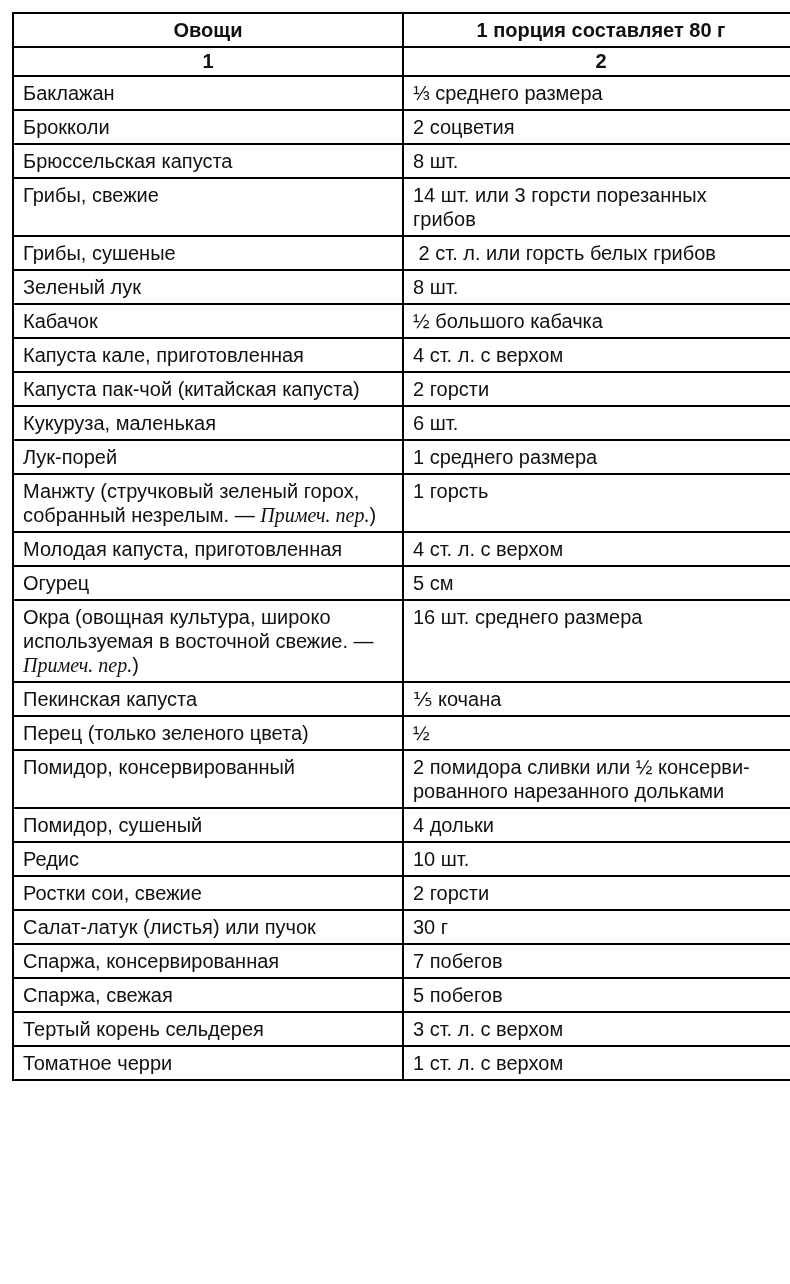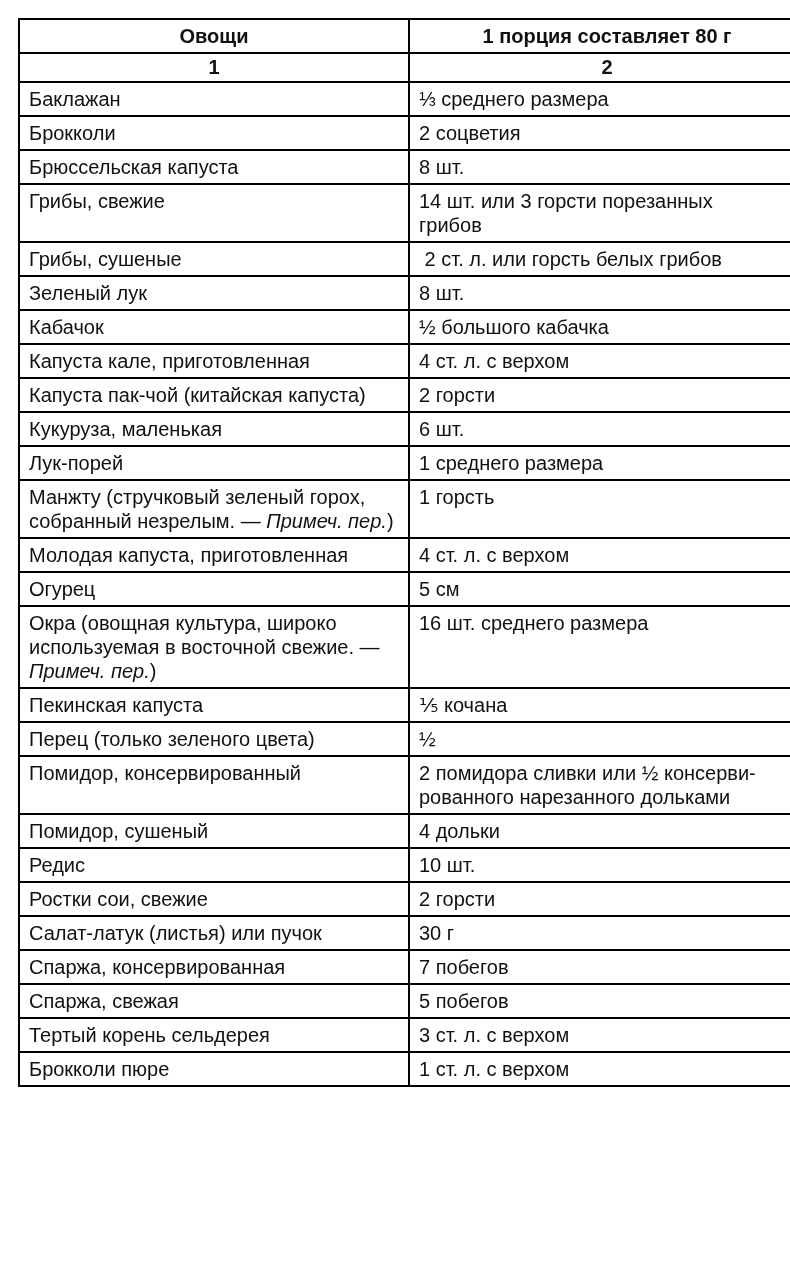--- a/index.html
+++ b/index.html
@@ -6,21 +6,21 @@
     margin: 0;
     padding: 0;
     background: #ffffff;
     font-family: "Liberation Sans", "DejaVu Sans", sans-serif;
     color: #111111;
   }
   .page {
     width: 790px;
     height: 1218px;
     box-sizing: border-box;
-    padding: 18px;
+    padding: 12px;
     background: #ffffff;
   }
   table.portions {
     border-collapse: collapse;
     table-layout: fixed;
     width: 786px;
   }
   table.portions col.c1 { width: 390px; }
   table.portions col.c2 { width: 396px; }
   table.portions th,
@@ -36,21 +36,21 @@
   }
   table.portions thead th {
     text-align: center;
     font-weight: bold;
     white-space: nowrap;
   }
   table.portions thead tr.num-row th {
     padding-top: 1px;
     padding-bottom: 2px;
   }
-  .it { font-style: italic; }
+  .it { font-style: italic; font-family: Liberation Serif, serif; }
 </style>
 </head>
 <body>
 
 <div class="page">
   <table class="portions">
     <colgroup>
       <col class="c1">
       <col class="c2">
     </colgroup>
@@ -164,18 +164,18 @@
       </tr>
       <tr>
         <td>Спаржа, свежая</td>
         <td>5 побегов</td>
       </tr>
       <tr>
         <td>Тертый корень сельдерея</td>
         <td>3 ст. л. с верхом</td>
       </tr>
       <tr>
-        <td>Брокколи пюре</td>
+        <td>Томатное черри</td>
         <td>1 ст. л. с верхом</td>
       </tr>
     </tbody>
   </table>
 </div>
 
 </body></html>

